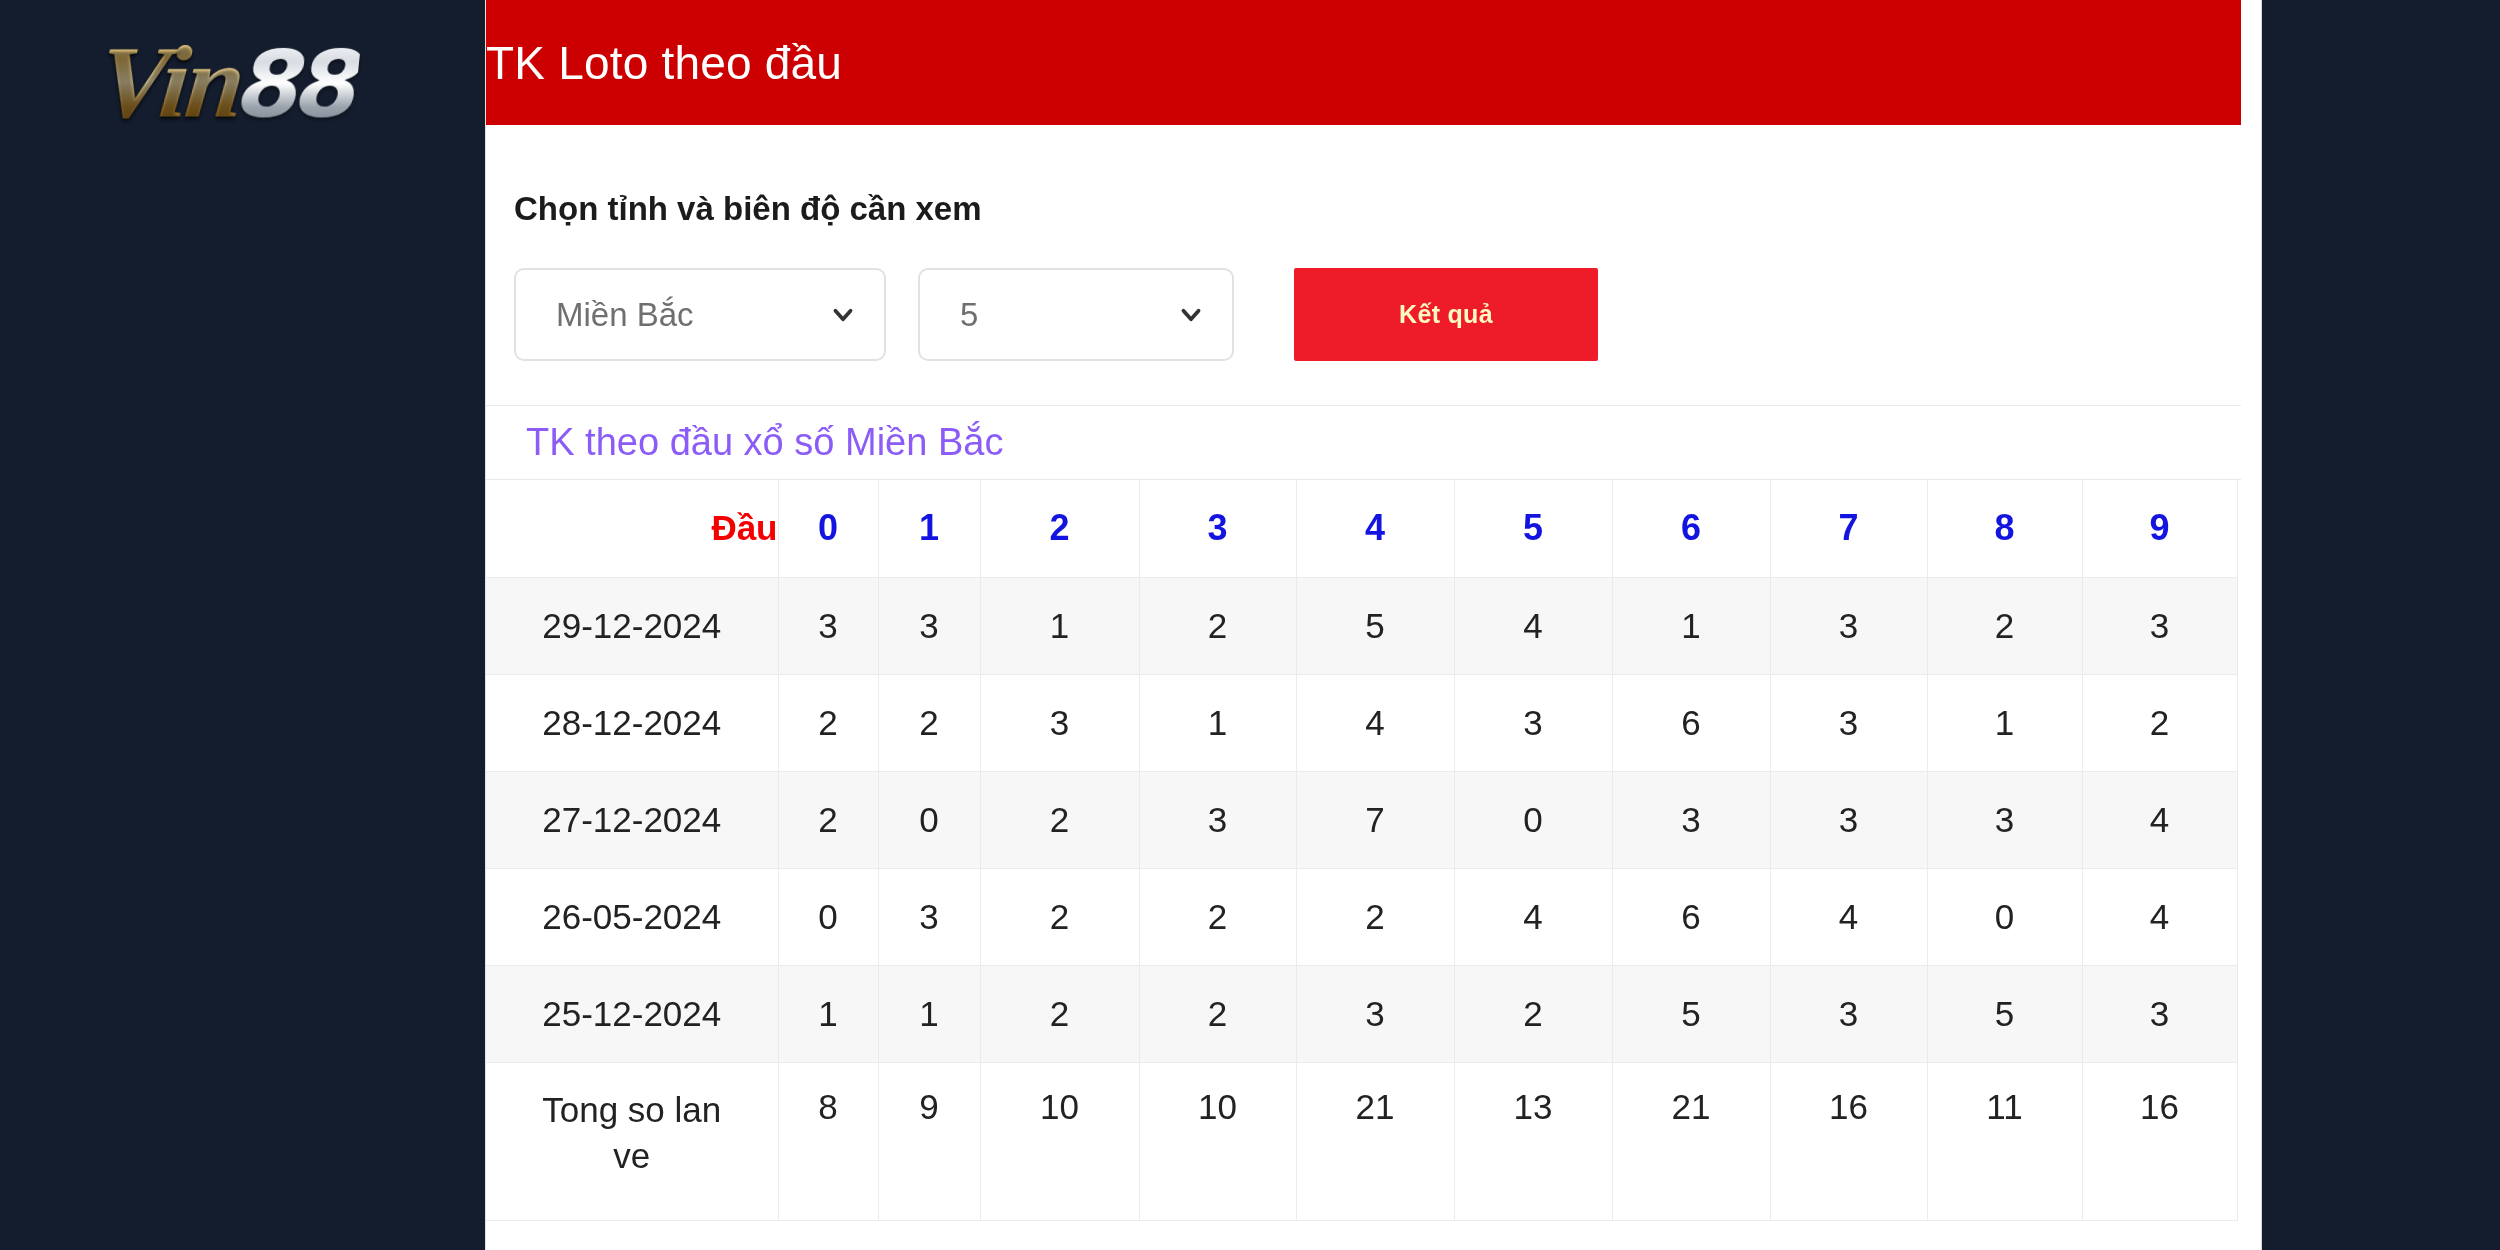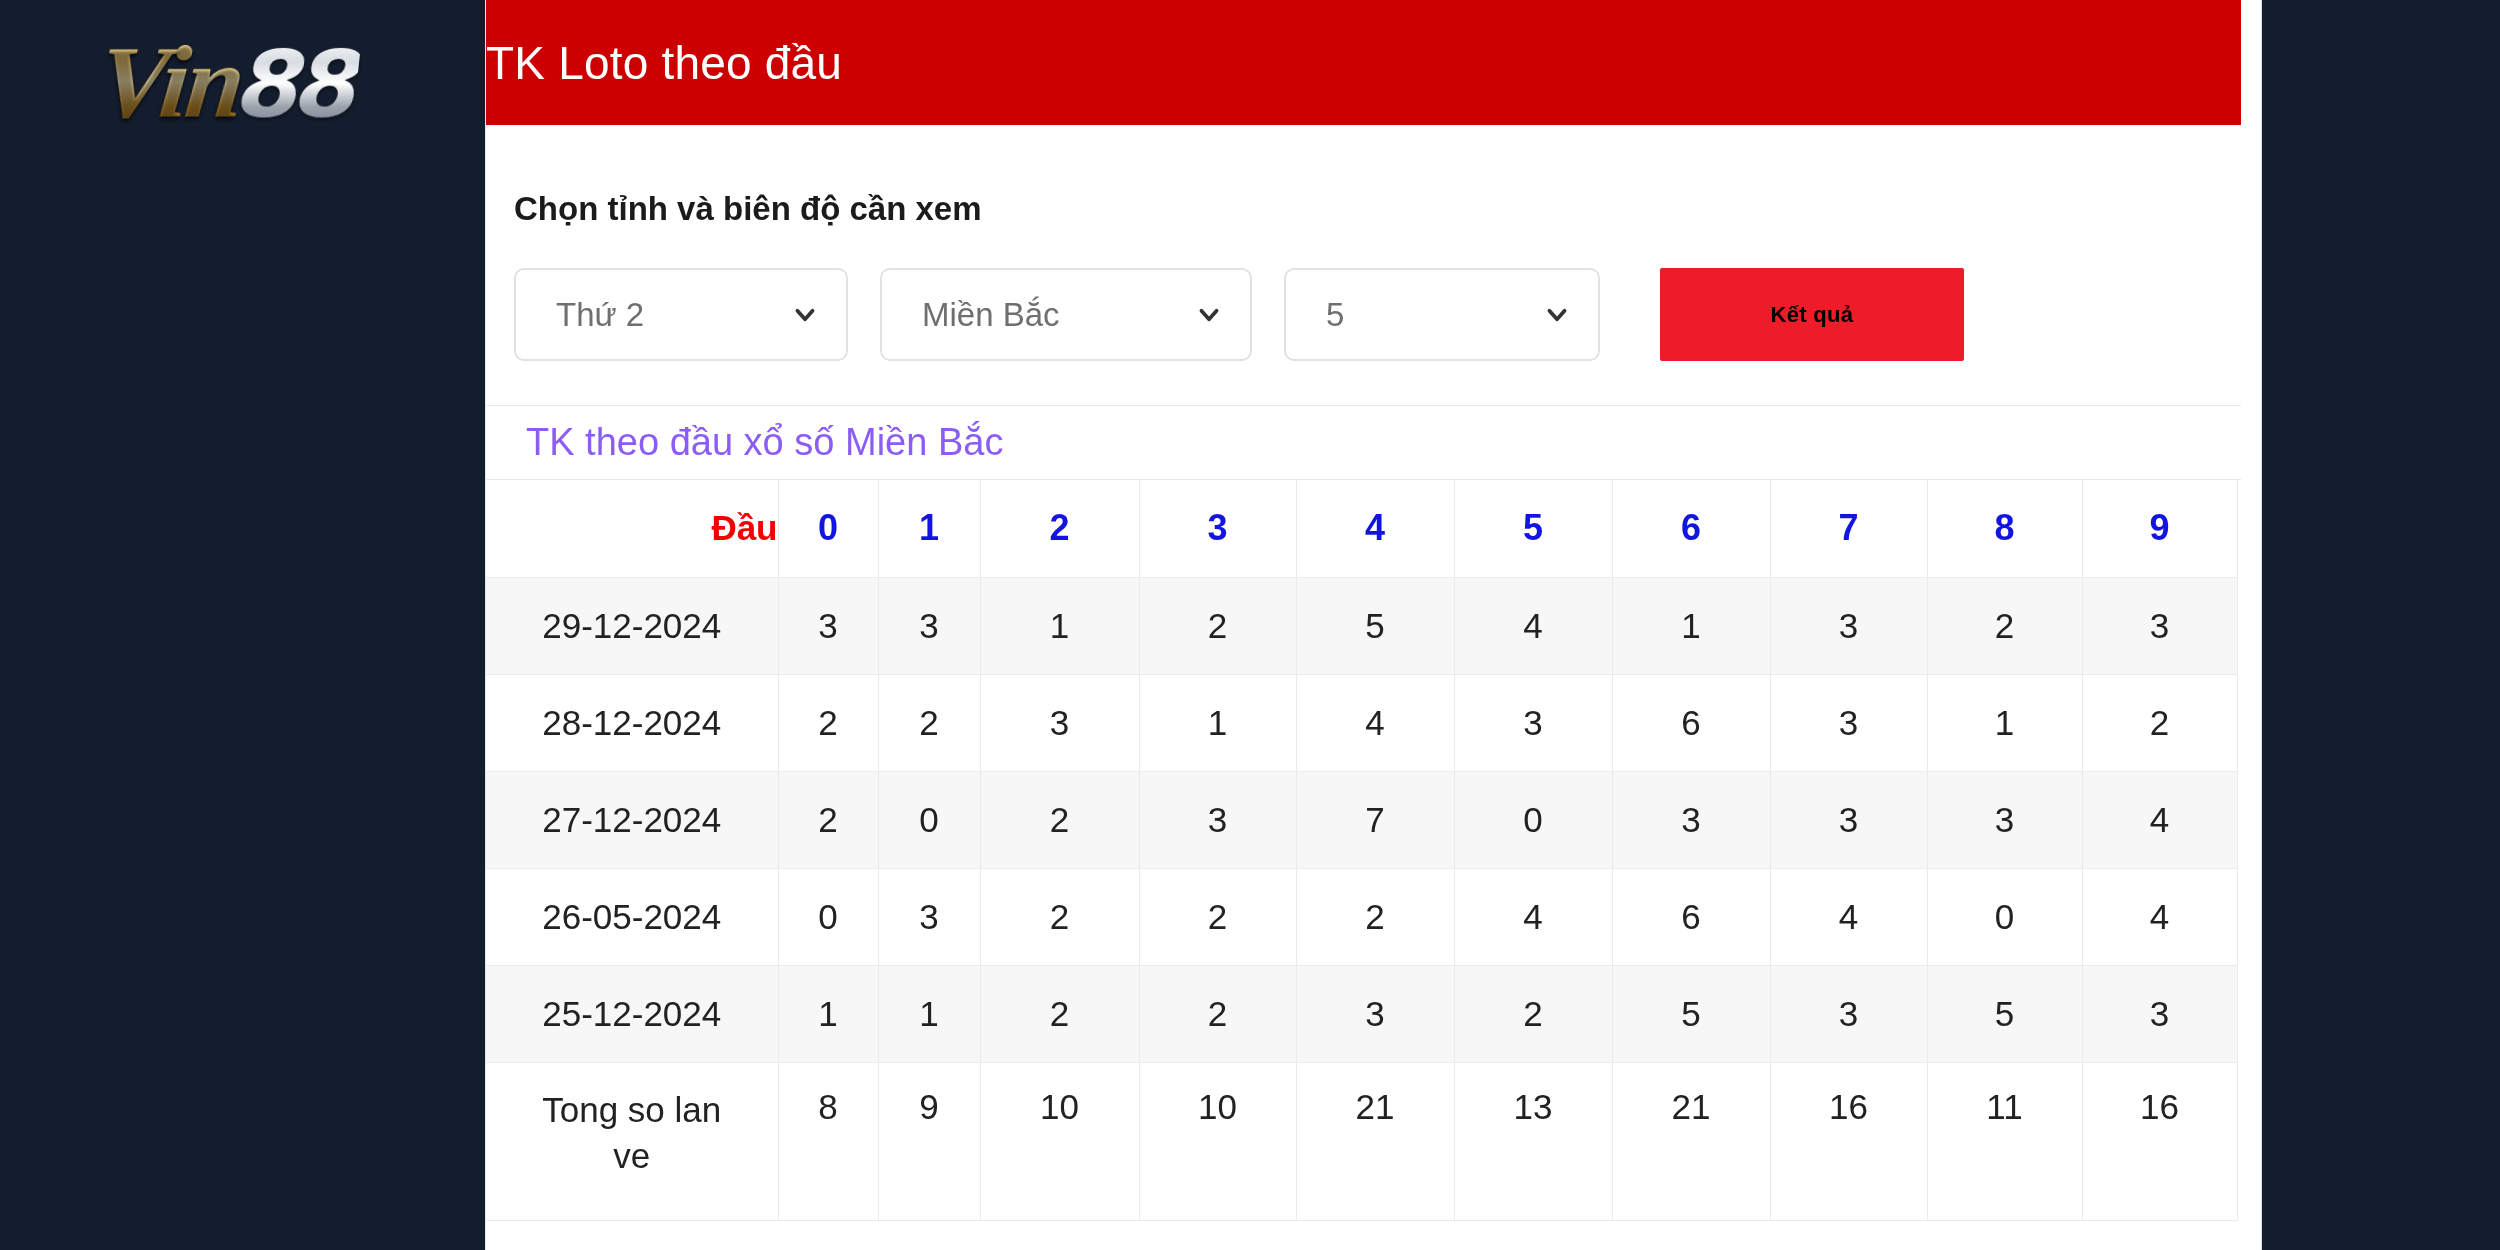--- a/index.html
+++ b/index.html
@@ -123,24 +123,24 @@
   }
   .select-box:nth-child(1) { }
   .select-wrap.w2 .select-box { width: 372px; }
   .select-wrap.w3 .select-box { width: 316px; }
 
   .result-btn {
     margin-left: 28px;
     width: 304px;
     height: 93px;
     background: #ed1c28;
-    color: #000000;
+    color: #fef9c3;
     border: none;
     border-radius: 2px;
-    font-size: 22px;
+    font-size: 25px;
     font-weight: bold;
     font-family: "Liberation Sans", sans-serif;
     cursor: pointer;
     letter-spacing: .3px;
   }
 
   
   .table-title-row {
     margin-top: 44px;
     height: 75px;
@@ -220,28 +220,20 @@
 <div class="card">
 
   <div class="card-header">
     <h1 class="card-header-title">TK Loto theo đầu</h1>
   </div>
 
   <div class="section-label">Chọn tỉnh và biên độ cần xem</div>
 
   <div class="controls">
 
-    <div class="select-wrap w1">
-      <div class="select-box">
-        <span class="val">Thứ 2</span>
-        <svg class="chev" viewBox="0 0 24 24">
-          <path d="M5 8 L12 16 L19 8" fill="none" stroke="#333" stroke-width="3.4" stroke-linecap="round" stroke-linejoin="round"></path>
-        </svg>
-      </div>
-    </div>
 
     <div class="select-wrap w2">
       <div class="select-box">
         <span class="val">Miền Bắc</span>
         <svg class="chev" viewBox="0 0 24 24">
           <path d="M5 8 L12 16 L19 8" fill="none" stroke="#333" stroke-width="3.4" stroke-linecap="round" stroke-linejoin="round"></path>
         </svg>
       </div>
     </div>
 

